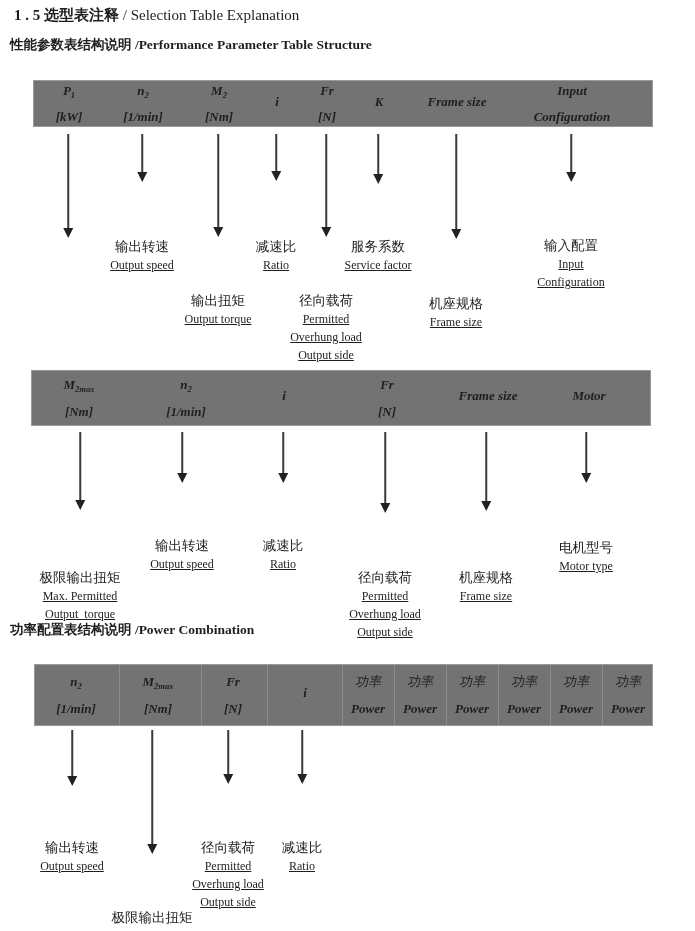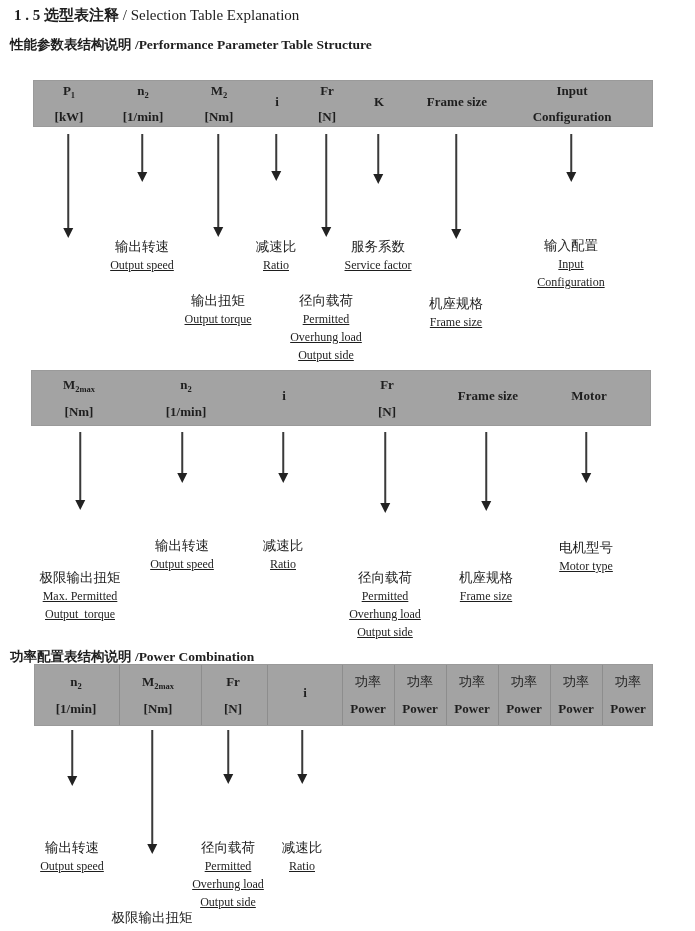--- a/index.html
+++ b/index.html
@@ -9,23 +9,24 @@
     background:#ffffff;
     color:#1e1e1e;
     font-family:"Liberation Serif", serif;
     overflow:hidden;
   }
   .doc-title{position:absolute;left:14px;top:6px;font-size:15px;white-space:pre;}
   .doc-title .zh{font-weight:bold;}
   .sec-heading{position:absolute;left:10px;font-size:13.5px;font-weight:bold;white-space:pre;}
   .tbl{
     position:absolute;
-    background:#a3a3a3;
+    background:#737373;
     border:1.5px solid #9a9a9a;
     box-sizing:border-box;
+    font-style:italic;
   }
   .hcell{
     position:absolute;top:50%;
     transform:translate(-50%,-50%);
     text-align:center;
     font-weight:bold;
     font-size:13px;line-height:22px;
     white-space:pre;
   }
   .hcell .ct,.hcell .cb{display:block;}
@@ -142,21 +143,21 @@
   </div>
   <div class="callout" style="left:486px;top:524px">
     <div class="zh">机座规格</div>
     <div class="en">Frame size</div>
   </div>
   <div class="callout" style="left:586px;top:494px">
     <div class="zh">电机型号</div>
     <div class="en">Motor type</div>
   </div>
 
-  <div class="sec-heading" style="top:648px"><span>功率配置表结构说明 </span><span>/Power Combination</span></div>
+  <div class="sec-heading" style="top:621px"><span>功率配置表结构说明 </span><span>/Power Combination</span></div>
 
   <div class="tbl" style="left:34px;top:664px;width:619px;height:62px">
     <div class="vline" style="left:84px"></div>
     <div class="vline" style="left:166px"></div>
     <div class="vline" style="left:232px"></div>
     <div class="vline" style="left:307px"></div>
     <div class="vline" style="left:359px"></div>
     <div class="vline" style="left:411px"></div>
     <div class="vline" style="left:463px"></div>
     <div class="vline" style="left:515px"></div>

